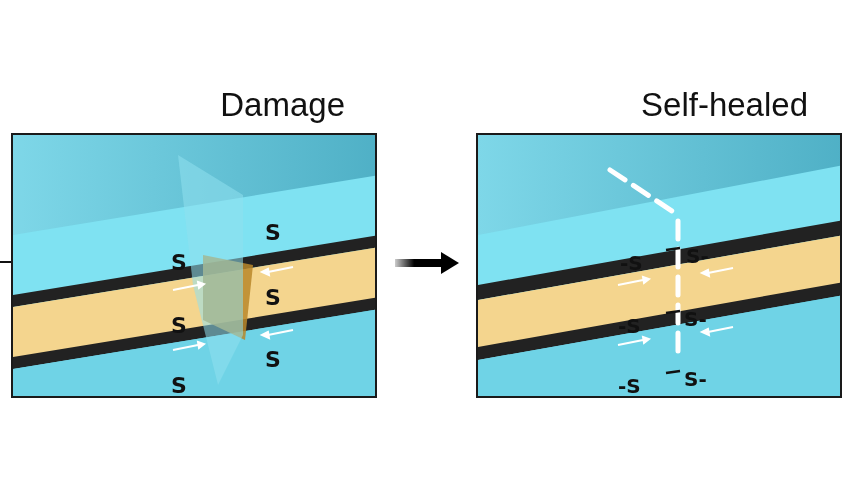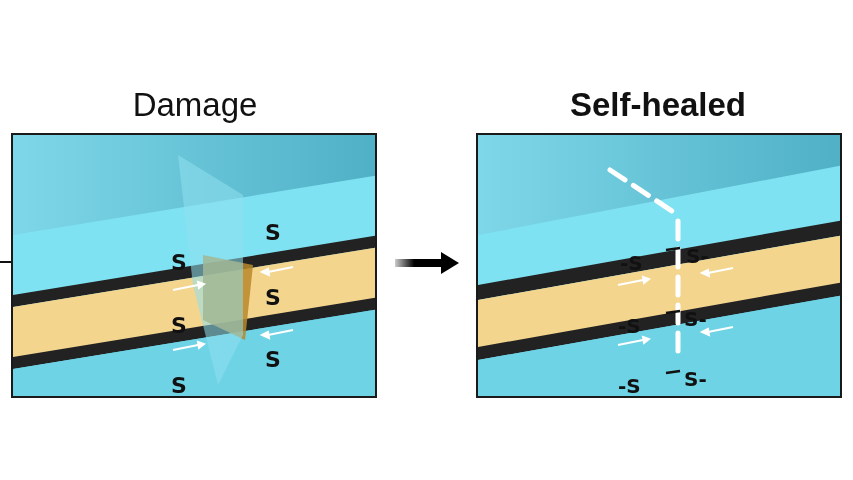--- a/index.html
+++ b/index.html
@@ -1,26 +1,26 @@
 <!DOCTYPE html>
 <html><head>
 <meta charset="utf-8">
 <style>
   html,body{margin:0;padding:0;background:#ffffff;}
   body{width:853px;height:480px;position:relative;overflow:hidden;font-family:"Liberation Sans",sans-serif;}
-  .title{position:absolute;top:86px;font-size:33px;color:#111;text-align:center;width:300px;}
+  .title{position:absolute;top:86px;font-size:33px;color:#111;text-align:right;width:300px;}
   .panel{position:absolute;top:133px;width:366px;height:265px;border:2px solid #1a1a1a;overflow:hidden;box-sizing:border-box;}
   .panel svg{position:absolute;left:0;top:0;}
   .stub{position:absolute;left:0;top:261px;width:12px;height:2px;background:#111;}
 </style>
 </head>
 <body>
 
 <div class="title" style="left:45px;">Damage</div>
-<div class="title" style="left:508px;font-weight:bold;">Self-healed</div>
+<div class="title" style="left:508px;">Self-healed</div>
 
 <div class="stub"></div>
 
 <div class="panel" style="left:11px;">
   <svg width="366" height="265" viewBox="0 0 366 265">
     <defs>
       <linearGradient id="topg" x1="0" y1="0" x2="1" y2="0">
         <stop offset="0" stop-color="#7ed7e8"></stop>
           <stop offset="1" stop-color="#4fb0c6"></stop>
       </linearGradient>

